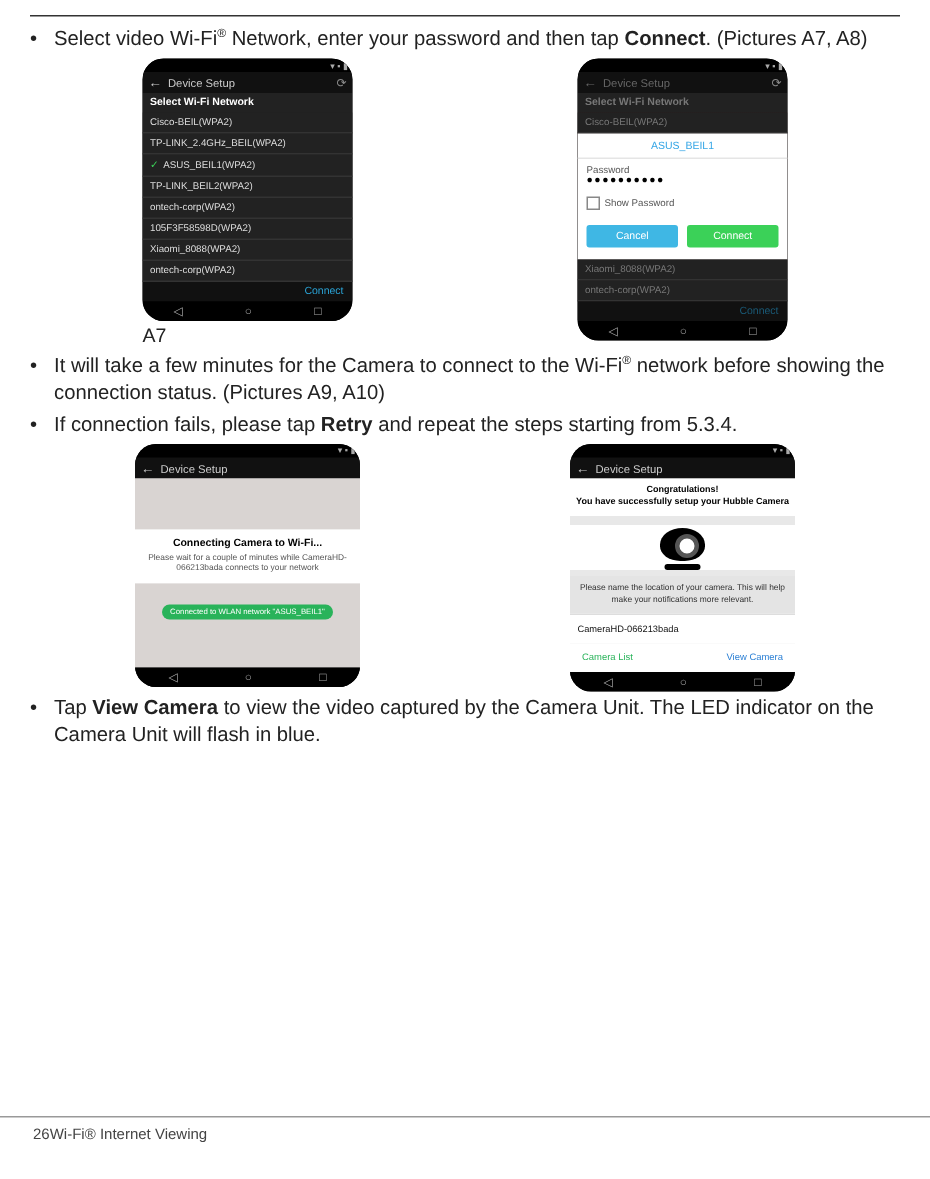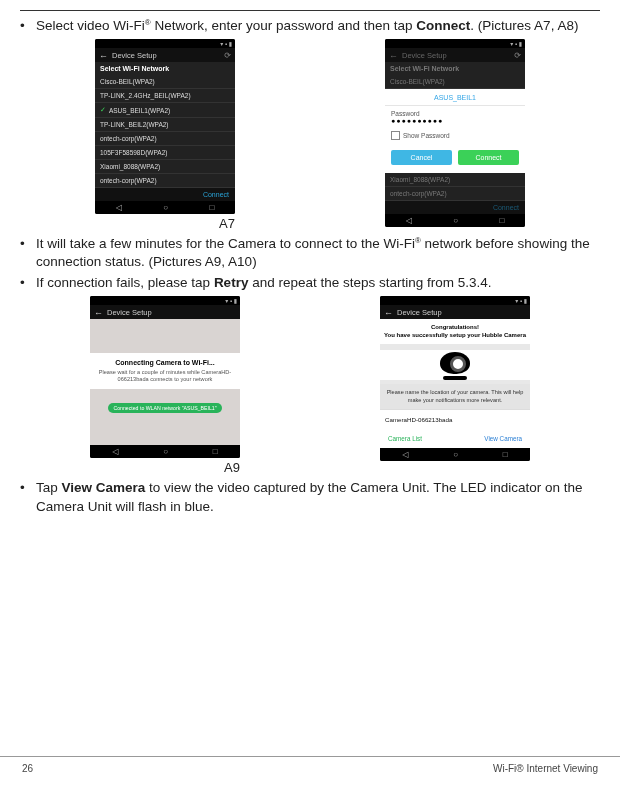--- a/index.html
+++ b/index.html
@@ -5,24 +5,24 @@
   body { margin:0; padding:0; background:#555; font-family: Arial, Helvetica, sans-serif; color:#222; }
   .page { width:620px; height:786px; background:#fff; box-sizing:border-box; padding:10px 20px 0 20px; position:relative; }
   .hr { border-top:1px solid #333; margin-bottom:6px; }
   ul.instr { list-style:none; padding:0; margin:0 0 4px 0; }
   ul.instr > li { display:flex; font-size:13.5px; line-height:1.35; margin:2px 0; }
   ul.instr > li .bullet { width:16px; flex-shrink:0; }
   ul.instr > li .txt { flex:1; padding-right:4px; }
   sup.reg { font-size:8px; vertical-align:super; }
   .bold { font-weight:bold; }
   .row { display:flex; justify-content:space-around; margin:4px 0 0 0; }
-  .caption { text-align:right; font-size:13px; margin:2px 0 2px 0; }
+  .caption { text-align:left; font-size:13px; margin:2px 0 2px 0; }
 
   
-  .phone { width:140px; background:#000; border-radius:2px; overflow:hidden; font-size:7px; color:#fff; }
+  .phone { width:140px; background:#000; border-radius:14px; overflow:hidden; font-size:7px; color:#fff; }
   .statusbar { height:9px; background:#000; display:flex; justify-content:flex-end; align-items:center; padding:0 3px; font-size:6px; color:#aaa; }
   .topbar { background:#111; height:14px; display:flex; align-items:center; padding:0 4px; color:#ccc; font-size:7.5px; justify-content:space-between;}
   .topbar .back { margin-right:4px; font-size:9px;}
   .topbar .refresh { font-size:8px; color:#888;}
   .screen { background:#333; }
   .screen.blur { background:linear-gradient(#3a2a2a,#2a2222); }
   .panelTitle { background:#222; color:#fff; font-size:7px; padding:3px 5px; font-weight:bold;}
   .wifiRow { background:#222; color:#ddd; font-size:6.5px; padding:3px 5px; border-bottom:1px solid #333; display:flex; align-items:center;}
   .wifiRow.sel::before { content:"✓"; color:#3bd158; margin-right:3px; font-size:7px;}
   .wifiRow.dim { color:#777; }
@@ -47,21 +47,21 @@
   .camIcon { width:34px; height:30px; margin:6px auto 4px; position:relative;}
   .camIcon .body{ width:30px; height:22px; background:#000; border-radius:50% 50% 45% 45%; position:absolute; left:2px; top:2px;}
   .camIcon .lens{ width:10px; height:10px; background:#fff; border:3px solid #555; border-radius:50%; position:absolute; left:12px; top:6px;}
   .camIcon .base{ width:24px; height:4px; background:#000; border-radius:2px; position:absolute; left:5px; bottom:0;}
   .successTop { background:#fff; padding:5px 4px; font-size:6px; font-weight:bold; color:#000; line-height:1.3;}
   .successMid { background:#e4e4e4; padding:5px 5px; font-size:5.6px; color:#333; line-height:1.3;}
   .successName { background:#fff; padding:6px 5px; font-size:6.2px; text-align:left; color:#111; border-top:1px solid #ddd;}
   .successFoot { background:#fff; display:flex; justify-content:space-between; padding:6px 8px; font-size:6.3px;}
   .successFoot .cl{ color:#29b35a;} .successFoot .vc{ color:#2a7fd4;}
 
-  .footer { position:absolute; left:0; right:0; bottom:12px; display:flex; justify-content:space-between; padding:0 22px; font-size:10px; color:#444; border-top:1px solid #999; padding-top:6px;}
+  .footer { position:absolute; left:0; right:0; bottom:12px; display:flex; padding:12px 22px; font-size:10px; color:#444; border-top:1px solid #999; padding-top:6px;}
 </style>
 </head>
 <body>
 
 <div class="page">
   <div class="hr"></div>
 
   <ul class="instr">
     <li>
       <span class="bullet">•</span>
@@ -172,21 +172,20 @@
           <div style="background:#d9d4d2; padding:6px 0 24px;">
             <span class="connectedBadge">Connected to WLAN network "ASUS_BEIL1"</span>
           </div>
         </div>
         <div class="navbar">
             <span>◁</span>
             <span>○</span>
             <span>□</span>
           </div>
       </div>
-      <div class="caption">A9</div>
     </div>
 
     <div>
       <div class="phone phoneL">
         <div class="statusbar">▾ ▪ ▮</div>
         <div class="topbar">
           <span><span class="back">←</span><span>Device Setup</span></span>
             <span></span>
         </div>
         <div class="whitePanel">

